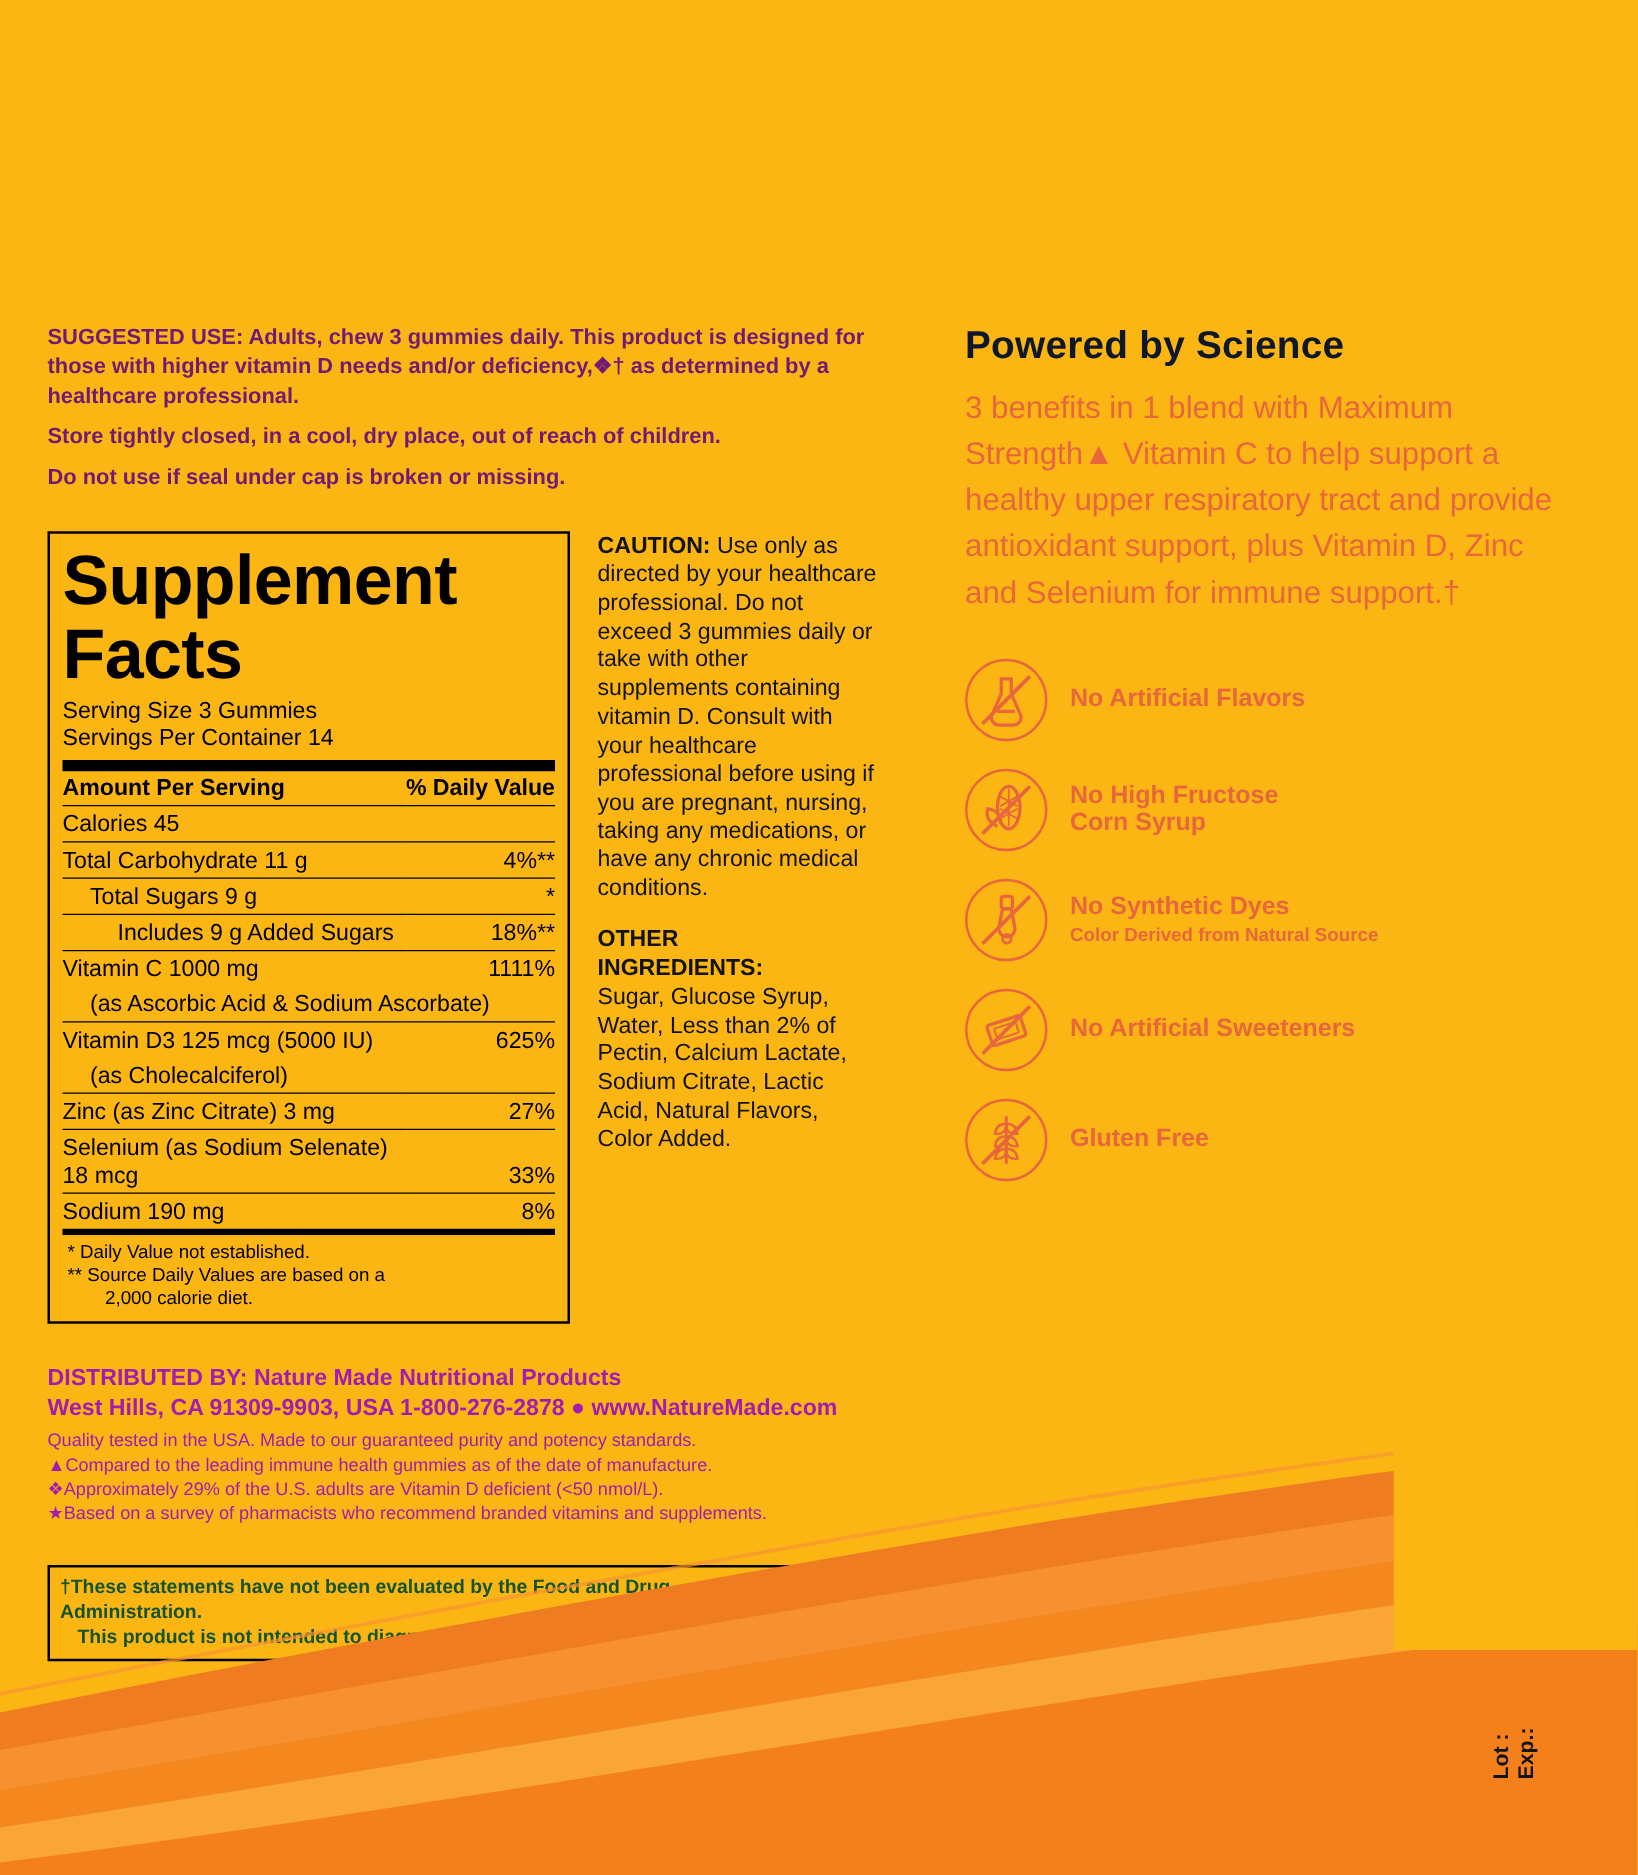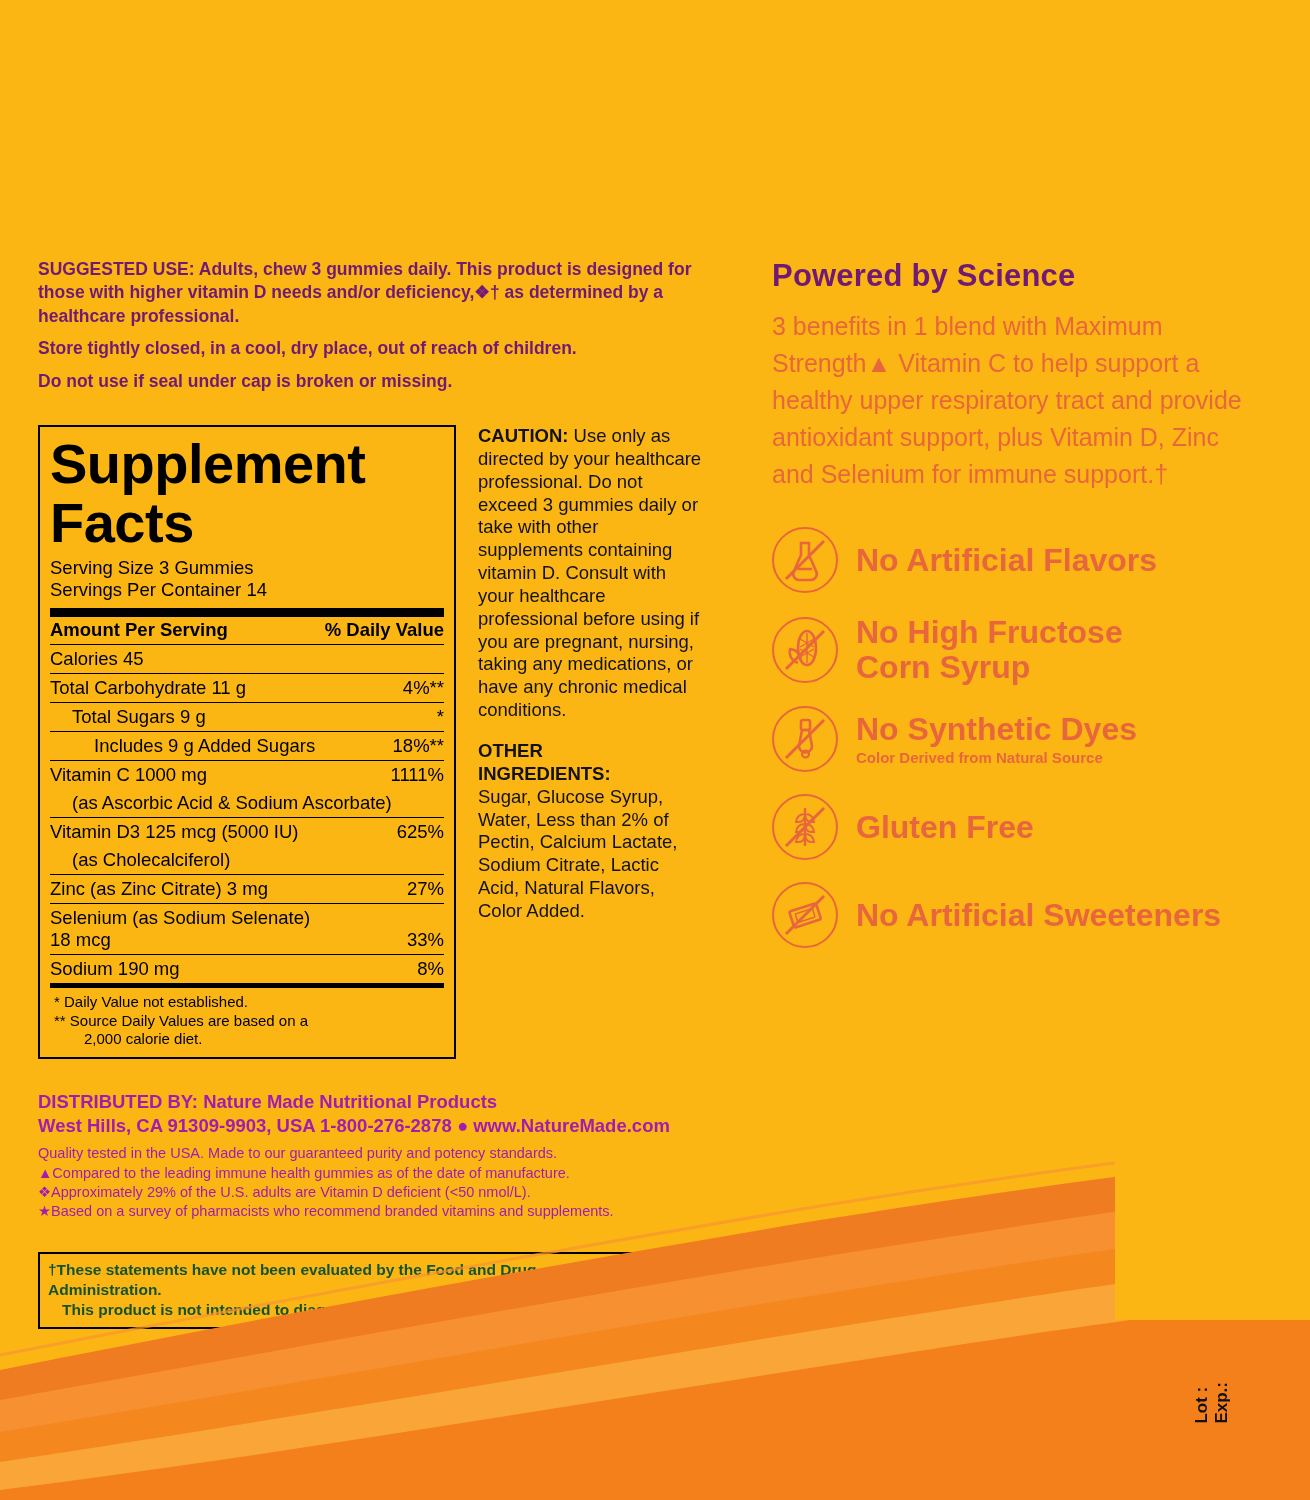--- a/index.html
+++ b/index.html
@@ -154,21 +154,21 @@
   .fda-box .l2 { padding-left: 14px; }
 
   
   .right-col {
     position: absolute;
     left: 772px;
     top: 258px;
     width: 470px;
   }
   .pbs-title {
-    color: #701a75;
+    color: #0f172a;
     font-size: 31px;
     font-weight: bold;
     letter-spacing: 0.2px;
     margin: 0 0 14px 0;
   }
   .pbs-body {
     color: #E8663C;
     font-size: 25px;
     line-height: 1.48;
     font-weight: normal;
@@ -186,21 +186,21 @@
     width: 62px; height: 62px;
     border-radius: 50%;
     border: 2.5px solid #E8663C;
     margin-right: 18px;
     flex: 0 0 62px;
     position: relative;
     overflow: hidden;
   }
   .claim .txt { color: #E8663C; }
   .claim .txt .main {
-    font-size: 32px;
+    font-size: 20px;
     font-weight: bold;
     line-height: 1.08;
   }
   .claim .txt .sub {
     font-size: 15px;
     font-weight: bold;
     margin-top: 3px;
   }
 
   
@@ -368,51 +368,51 @@
           <svg viewBox="0 0 62 62" width="62" height="62">
             <rect x="27" y="12" width="9" height="10" rx="2" fill="none" stroke="#E8663C" stroke-width="2.6"></rect>
             <path d="M28 22 h7 l3 16 a6.5 6.5 0 0 1 -13 0 z" fill="none" stroke="#E8663C" stroke-width="2.6"></path>
             <circle cx="31.5" cy="46" r="3.5" fill="none" stroke="#E8663C" stroke-width="2.2"></circle>
             <line x1="12" y1="50" x2="50" y2="12" stroke="#E8663C" stroke-width="3"></line>
           </svg>
         </div>
         <div class="txt">
           <div class="main">No Synthetic Dyes</div>
           <div class="sub">Color Derived from Natural Source</div>
+        </div>
+      </div>
+
+      <div class="claim">
+        <div class="ico">
+          <svg viewBox="0 0 62 62" width="62" height="62">
+            <rect x="17" y="23" width="28" height="17" rx="2" transform="rotate(-18 31 31)" fill="none" stroke="#E8663C" stroke-width="2.6"></rect>
+            <rect x="22" y="27" width="18" height="9" rx="1" transform="rotate(-18 31 31)" fill="none" stroke="#E8663C" stroke-width="1.6"></rect>
+            <line x1="12" y1="50" x2="50" y2="12" stroke="#E8663C" stroke-width="3"></line>
+          </svg>
+        </div>
+        <div class="txt">
+          <div class="main">No Artificial Sweeteners</div>
         </div>
       </div>
 
       <div class="claim">
         <div class="ico">
           <svg viewBox="0 0 62 62" width="62" height="62">
             <path d="M31 12 v38" stroke="#E8663C" stroke-width="2.4"></path>
             <path d="M31 18 q-8 0 -9 8 q9 1 9 -8 z M31 18 q8 0 9 8 q-9 1 -9 -8 z
                      M31 28 q-8 0 -9 8 q9 1 9 -8 z M31 28 q8 0 9 8 q-9 1 -9 -8 z
                      M31 38 q-8 0 -9 8 q9 1 9 -8 z M31 38 q8 0 9 8 q-9 1 -9 -8 z" fill="none" stroke="#E8663C" stroke-width="2"></path>
             <line x1="12" y1="50" x2="50" y2="12" stroke="#E8663C" stroke-width="3"></line>
           </svg>
         </div>
         <div class="txt">
           <div class="main">Gluten Free</div>
         </div>
       </div>
 
-      <div class="claim">
-        <div class="ico">
-          <svg viewBox="0 0 62 62" width="62" height="62">
-            <rect x="17" y="23" width="28" height="17" rx="2" transform="rotate(-18 31 31)" fill="none" stroke="#E8663C" stroke-width="2.6"></rect>
-            <rect x="22" y="27" width="18" height="9" rx="1" transform="rotate(-18 31 31)" fill="none" stroke="#E8663C" stroke-width="1.6"></rect>
-            <line x1="12" y1="50" x2="50" y2="12" stroke="#E8663C" stroke-width="3"></line>
-          </svg>
-        </div>
-        <div class="txt">
-          <div class="main">No Artificial Sweeteners</div>
-        </div>
-      </div>
-
     </div>
   </div>
 
   <div class="swoosh-wrap">
     <svg width="1310" height="430" viewBox="0 0 1310 430" preserveAspectRatio="none">
       <path d="M0,300 C250,250 520,200 820,150 C1020,118 1180,98 1310,82 L1310,430 L0,430 Z" fill="#F07C22"></path>
       <path d="M0,330 C260,284 540,232 840,184 C1040,152 1190,130 1310,116 L1310,430 L0,430 Z" fill="#F79433" opacity="0.85"></path>
       <path d="M0,362 C270,318 560,266 860,218 C1060,186 1200,166 1310,152 L1310,430 L0,430 Z" fill="#F4881F"></path>
       <path d="M0,392 C280,350 580,298 880,250 C1080,218 1210,200 1310,188 L1310,430 L0,430 Z" fill="#FBA93A" opacity="0.9"></path>
       <path d="M0,420 C300,382 600,330 900,284 C1090,254 1220,238 1310,228 L1310,430 L0,430 Z" fill="#F3801B"></path>

